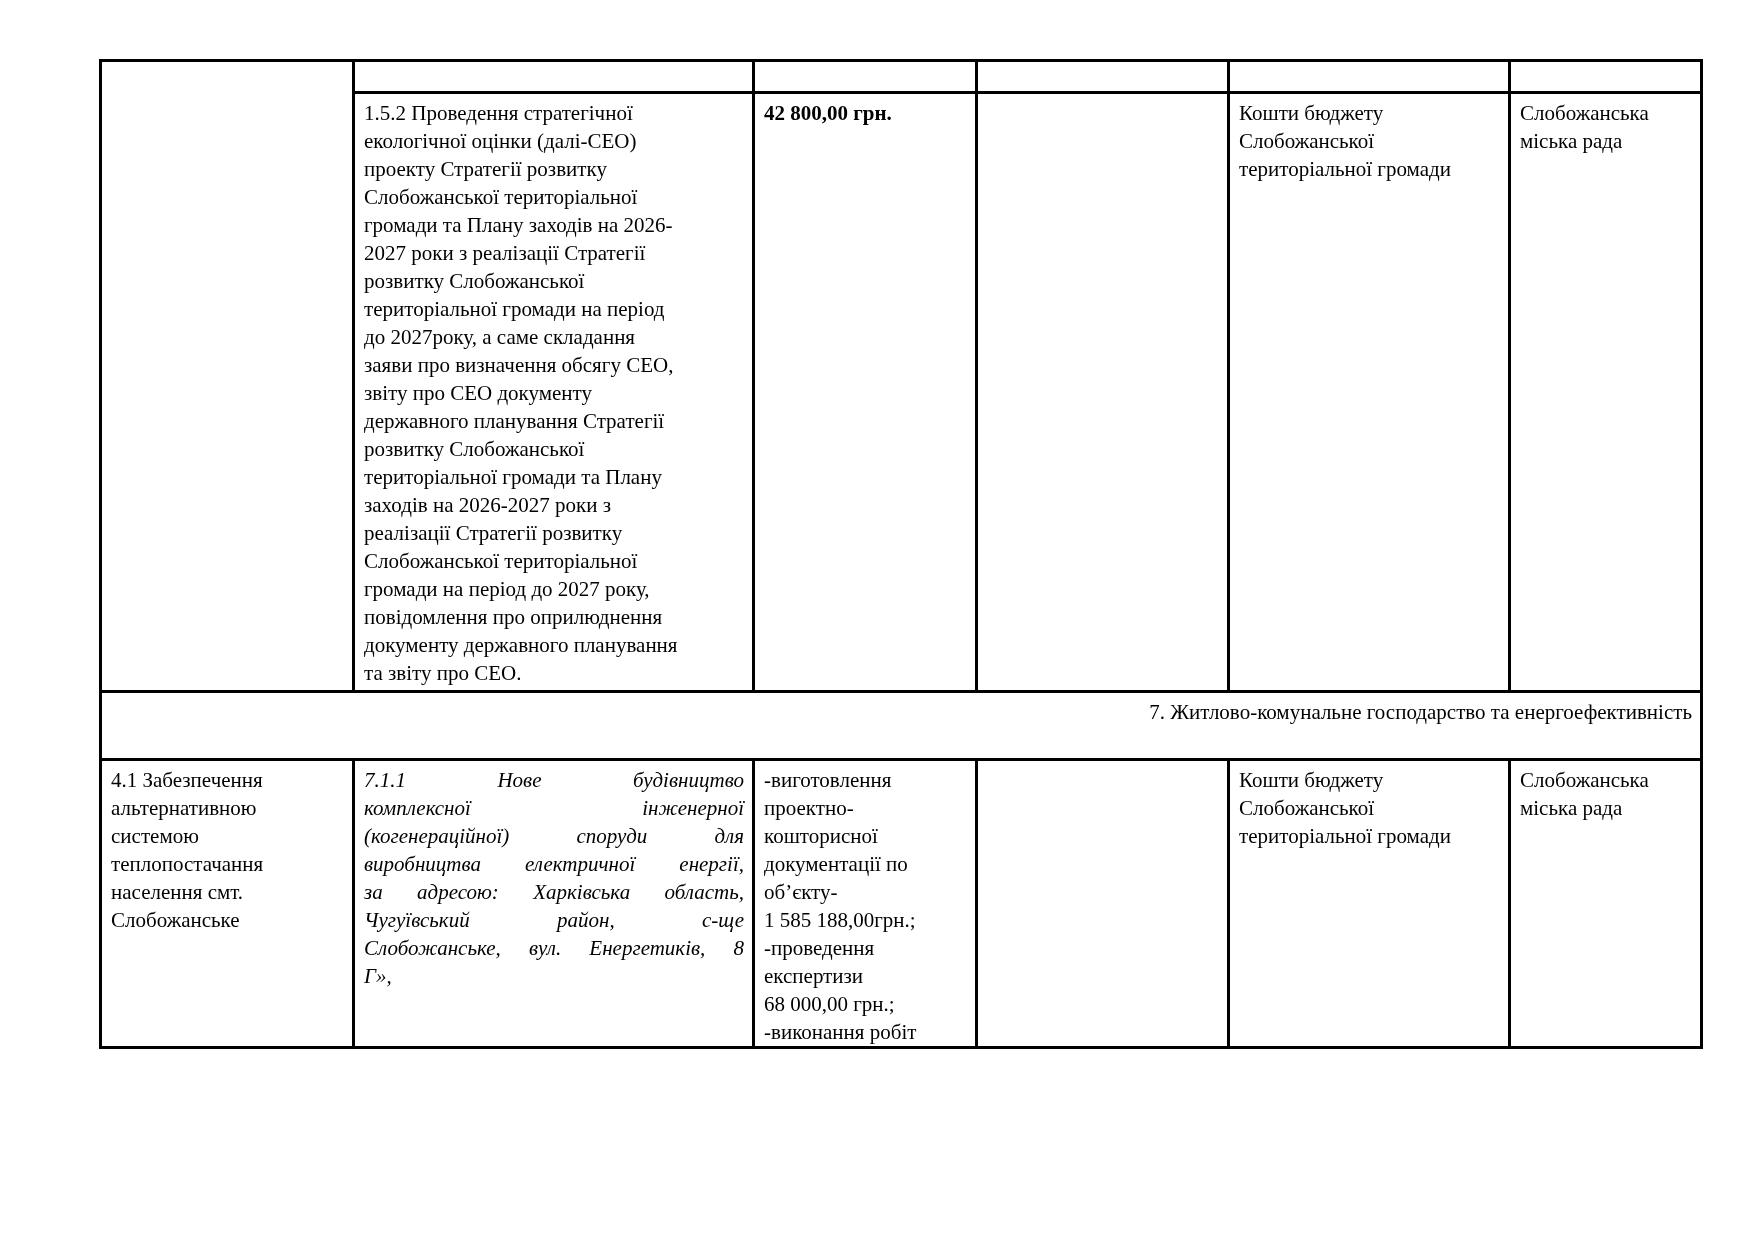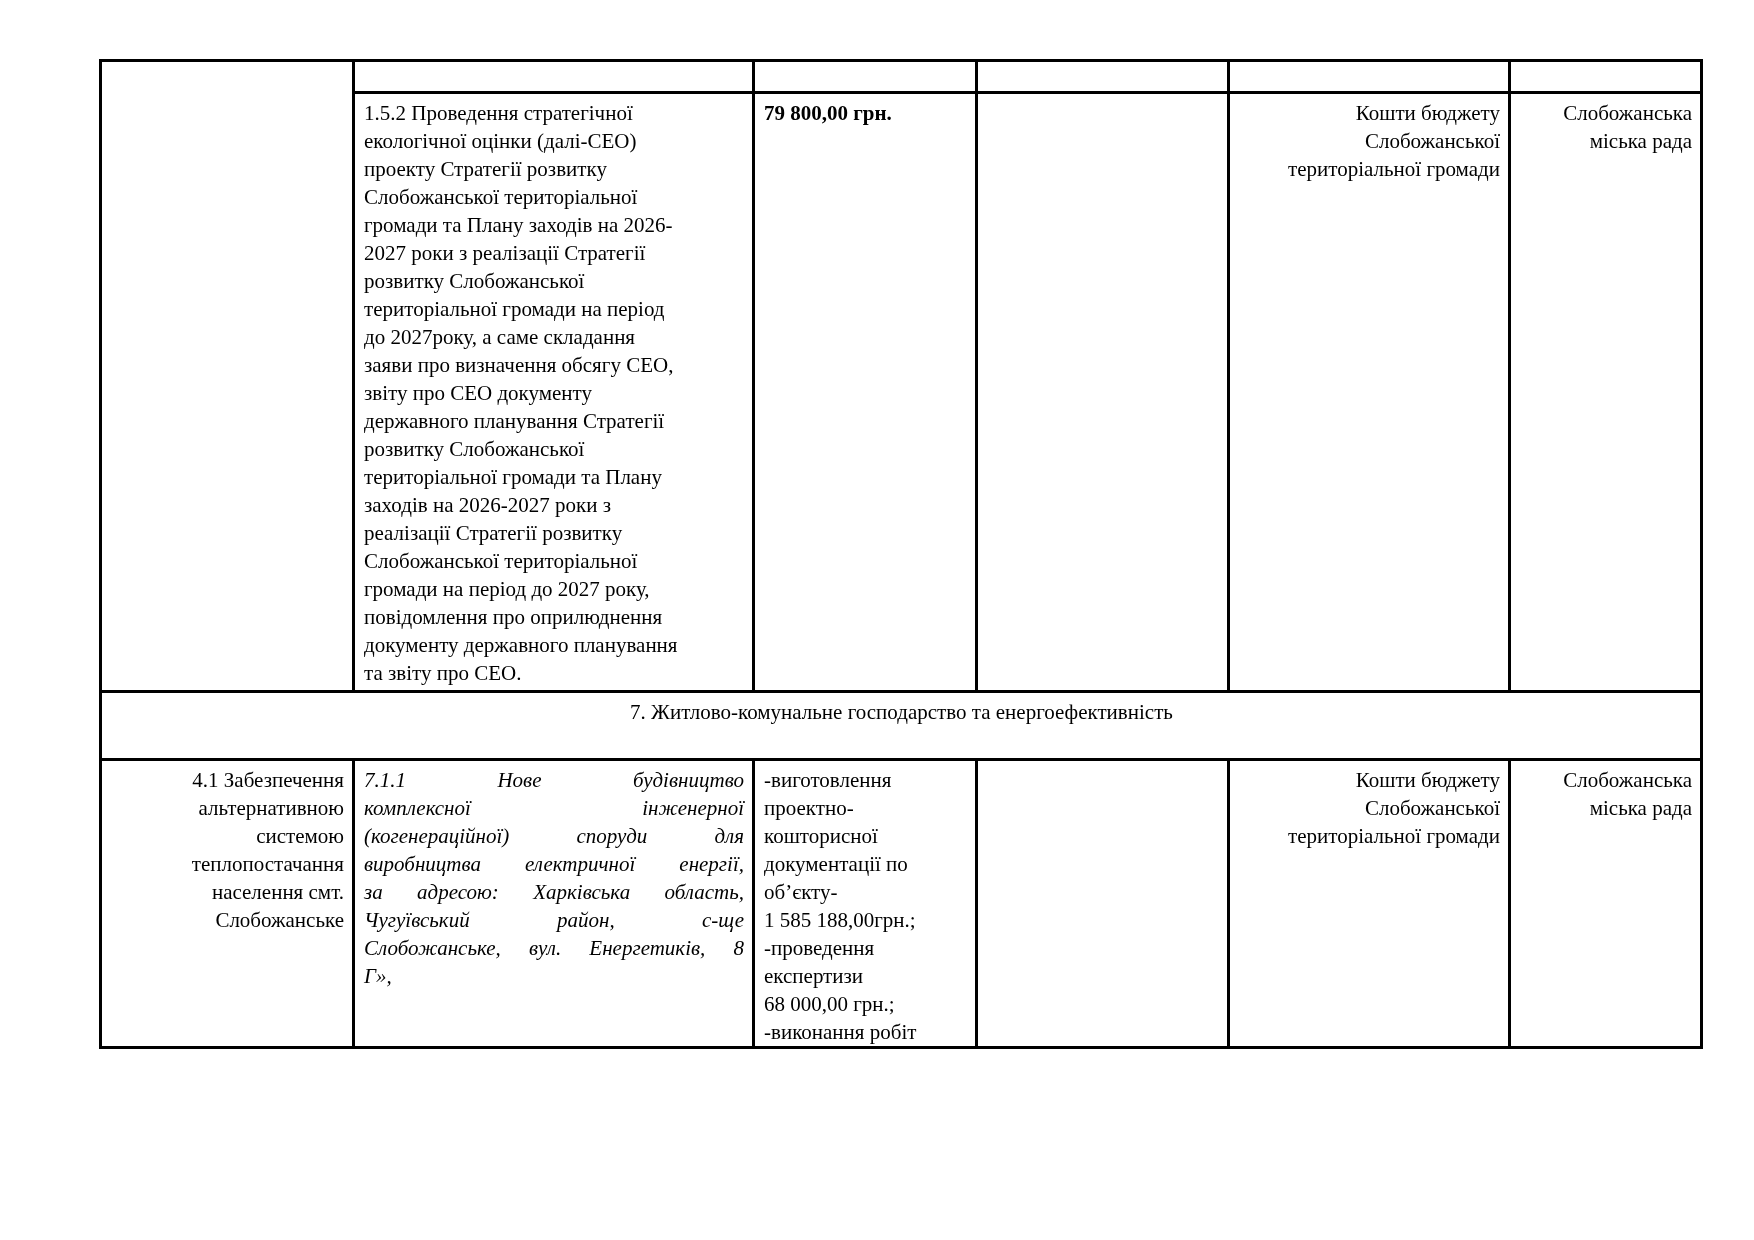--- a/index.html
+++ b/index.html
@@ -30,30 +30,30 @@
     padding: 5px 8px 0 9px;
     font-size: 21px;
     line-height: 28px;
     white-space: pre-line;
     overflow: hidden;
   }
   td.amount-cell {
     font-weight: bold;
     font-size: 22px;
   }
-  td.lh29 { line-height: 29px; text-align: right; }
+  td.lh29 { line-height: 29px; }
   td.justify-cell {
     text-align: justify;
     text-align-last: justify;
     line-height: 31px;
     font-style: italic;
   }
   td.cost-cell { line-height: 27px; }
   td.section-cell {
-    text-align: center;
+    text-align: right;
     vertical-align: bottom;
     padding: 0 0 6px 0;
     font-size: 22px;
     white-space: normal;
   }
 </style>
 </head>
 <body>
 
 <div class="page">
@@ -90,21 +90,21 @@
 державного планування Стратегії
 розвитку Слобожанської
 територіальної громади та Плану
 заходів на 2026-2027 роки з
 реалізації Стратегії розвитку
 Слобожанської територіальної
 громади  на період до 2027 року,
 повідомлення про оприлюднення
 документу державного планування
 та звіту про СЕО.</td>
-        <td class="amount-cell">79 800,00 грн.</td>
+        <td class="amount-cell">42 800,00 грн.</td>
         <td></td>
         <td class="lh29">Кошти бюджету
 Слобожанської
 територіальної громади</td>
         <td class="lh29">Слобожанська
 міська рада</td>
       </tr>
       <tr style="height:68px">
         <td colspan="6" class="section-cell">7. Житлово-комунальне господарство та енергоефективність</td>
       </tr>

